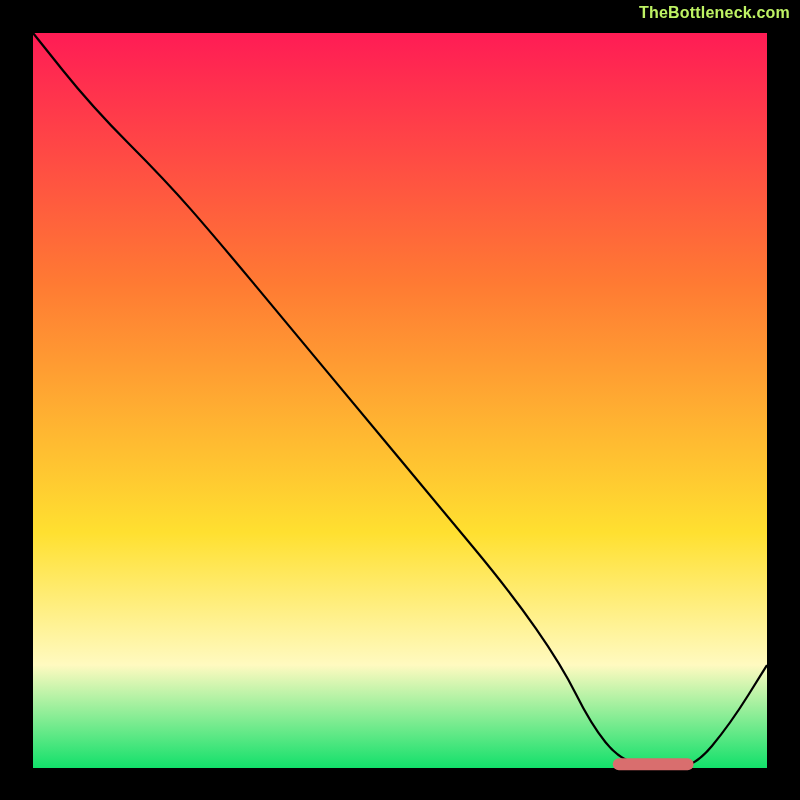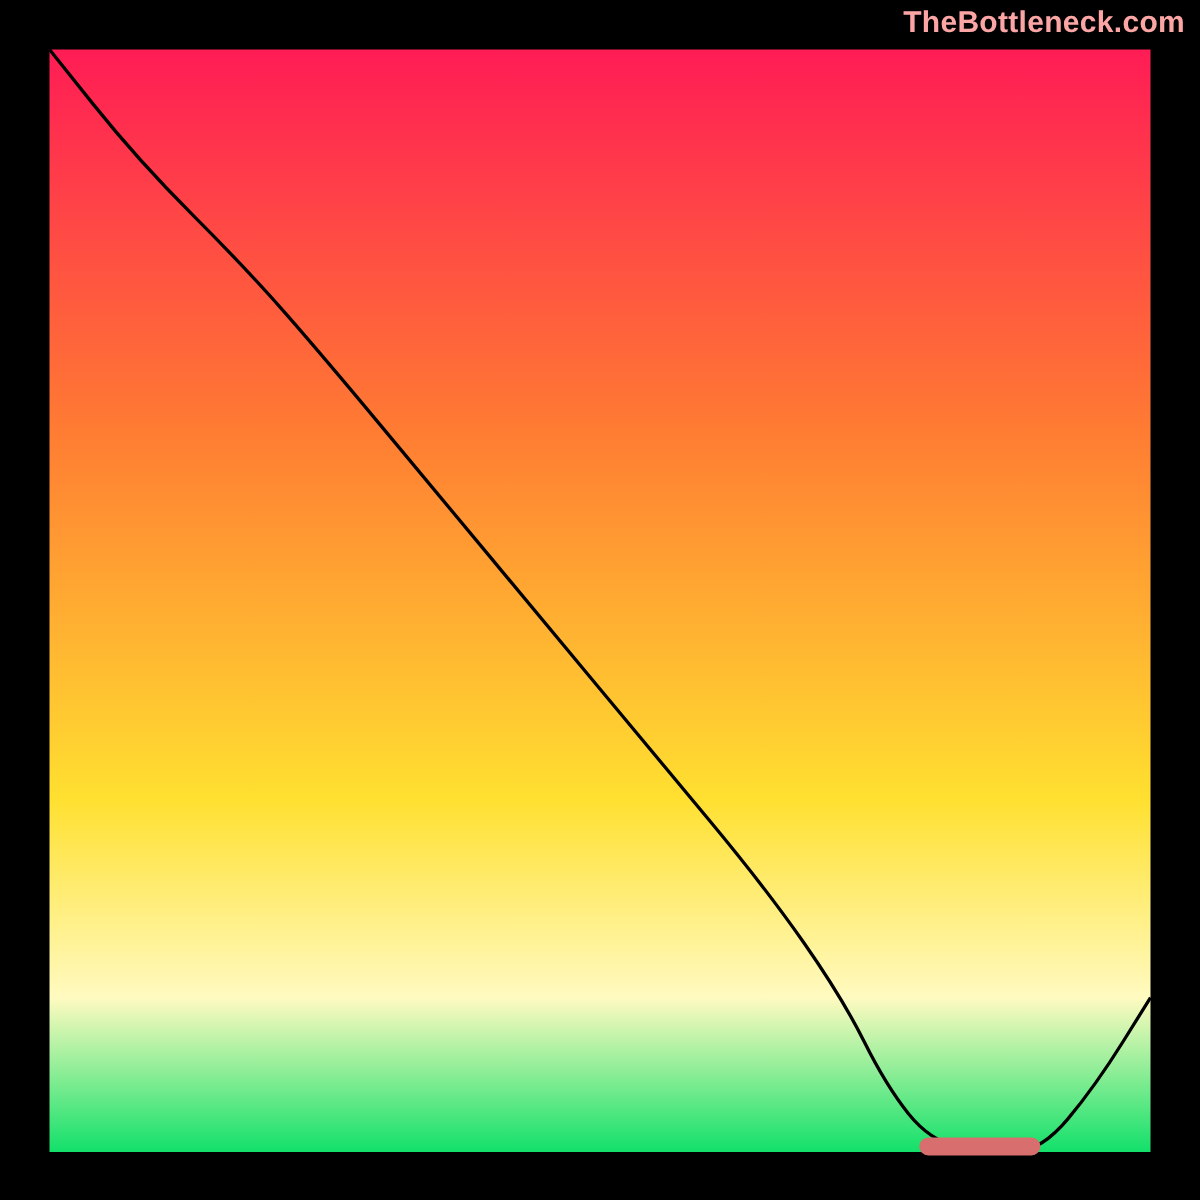--- a/index.html
+++ b/index.html
@@ -14,22 +14,22 @@
   .frame {
     position: relative;
     width: 800px;
     height: 800px;
     background: #000;
   }
   .watermark {
     position: absolute;
     top: 4px;
     right: 10px;
-    color: #fca5a5;
-    font-size: 20px;
+    color: #bef264;
+    font-size: 16px;
     font-weight: 600;
     z-index: 10;
     letter-spacing: 0.2px;
   }
   svg.plot {
     position: absolute;
     left: 0;
     top: 0;
   }
 </style>

